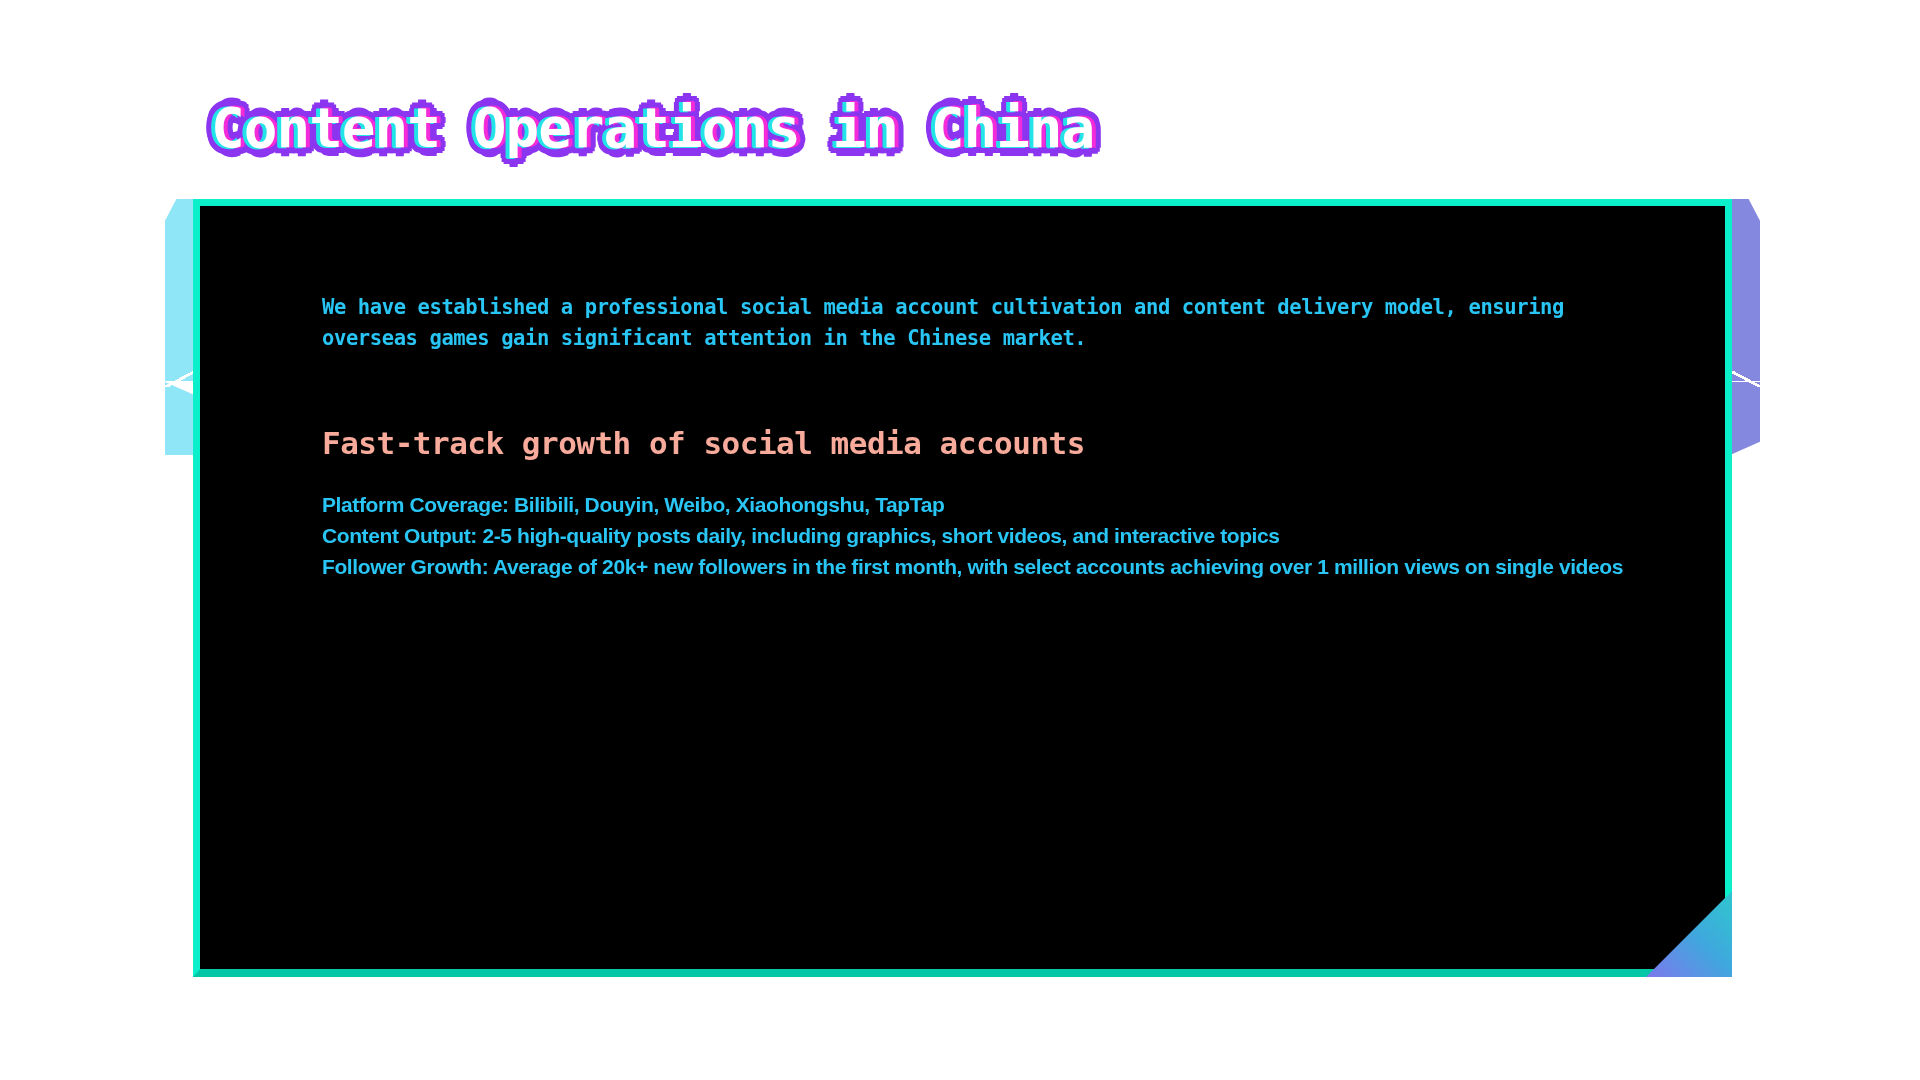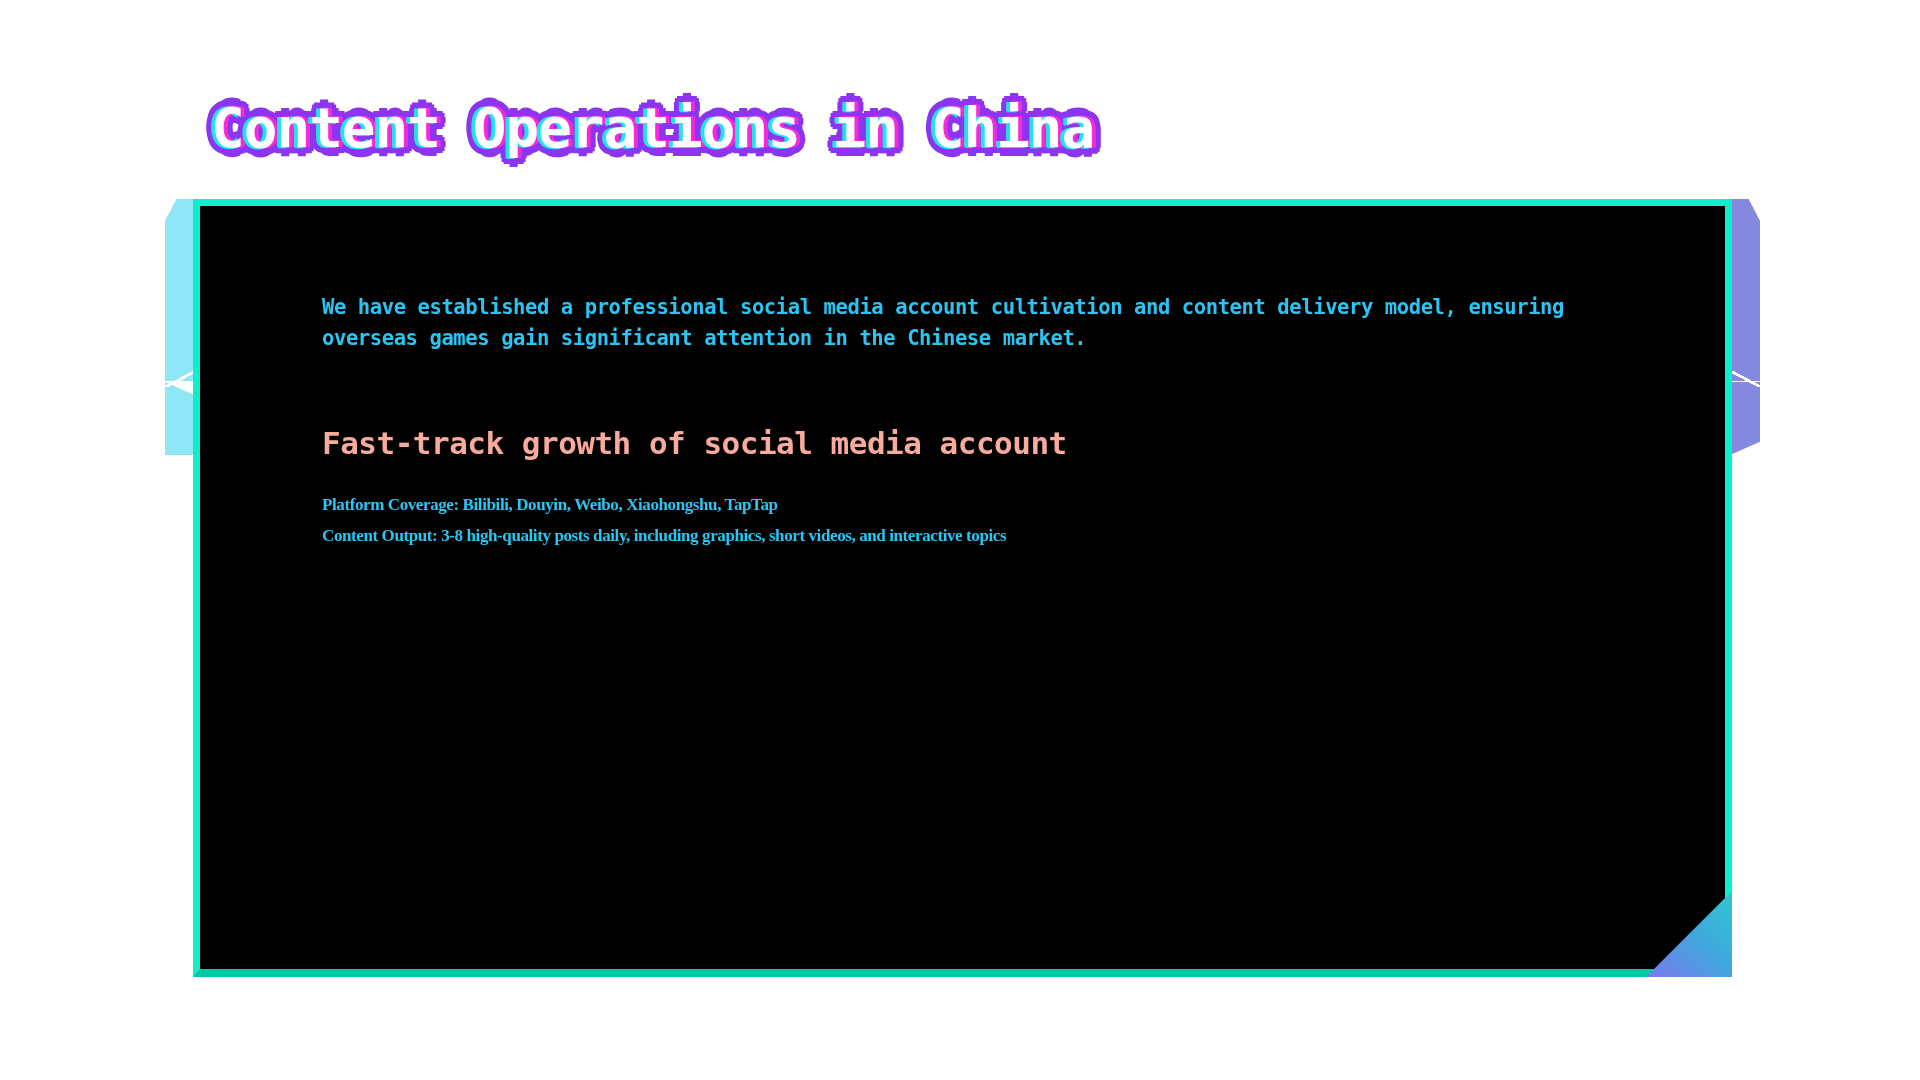--- a/index.html
+++ b/index.html
@@ -185,22 +185,22 @@
     letter-spacing: -0.5px;
     margin-top: 68px;
     font-weight: bold;
   }
 
   .bullets {
     margin-top: 17px;
     max-width: 1345px;
   }
   .bullet-line {
-    font-family: Liberation Serif, serif;
-    font-size: 17px;
+    font-family: Liberation Sans, sans-serif;
+    font-size: 21px;
     line-height: 31px;
     color: #29C6F5;
     letter-spacing: -0.4px;
     font-weight: bold;
   }
 </style>
 </head>
 <body>
 
 <div class="title-wrap">
@@ -218,25 +218,26 @@
 
   <div class="flange-right"></div>
   <div class="flange-right-lower"></div>
   <div class="flange-right-seam"></div>
 
   <div class="panel">
     <div class="content">
 
       <p class="intro">We have established a professional social media account cultivation and content delivery model, ensuring overseas games gain significant attention in the Chinese market.</p>
 
-      <h2 class="section-heading">Fast-track growth of social media account</h2>
+      <h2 class="section-heading">Fast-track growth of social media accounts</h2>
 
       <div class="bullets">
         <div class="bullet-line">Platform Coverage: Bilibili, Douyin, Weibo, Xiaohongshu, TapTap</div>
-        <div class="bullet-line">Content Output: 3-8 high-quality posts daily, including graphics, short videos, and interactive topics</div>
+        <div class="bullet-line">Content Output: 2-5 high-quality posts daily, including graphics, short videos, and interactive topics</div>
+        <div class="bullet-line">Follower Growth: Average of 20k+ new followers in the first month, with select accounts achieving over 1 million views on single videos</div>
       </div>
 
     </div>
   </div>
 
   <div class="corner-cut"></div>
   <div class="corner-mask"></div>
 </div>
 
 </body></html>

